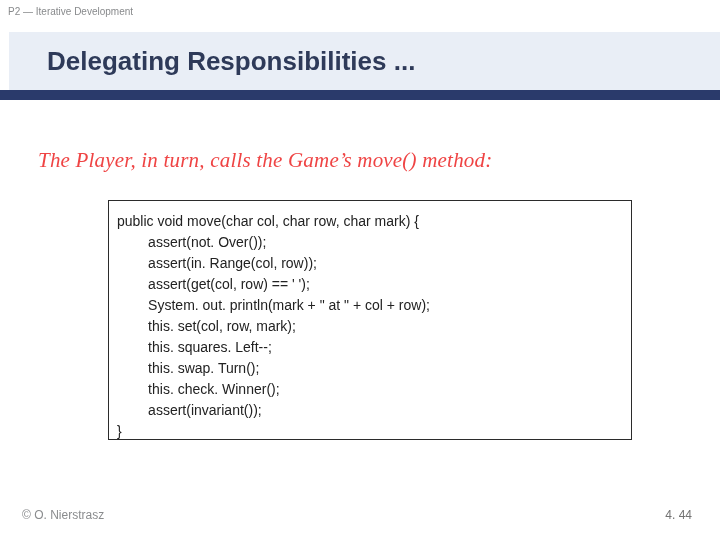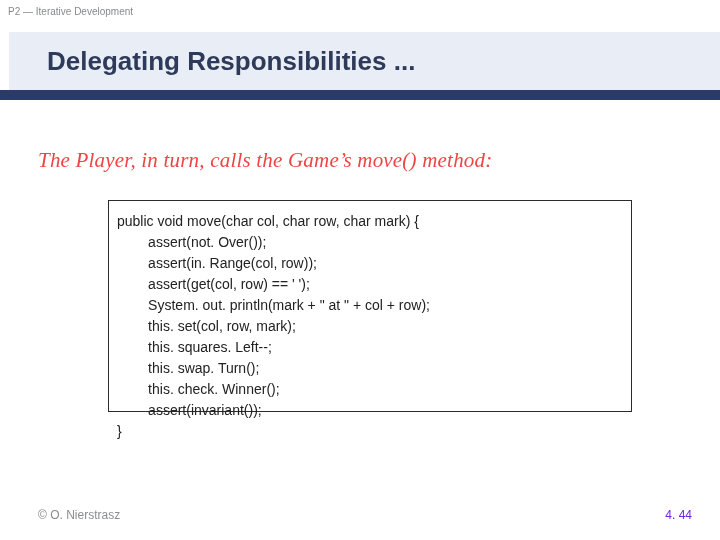--- a/index.html
+++ b/index.html
@@ -51,46 +51,46 @@
     font-style: italic;
     font-family: "Times New Roman", Times, serif;
     color: #ef4444;
     letter-spacing: 0.2px;
   }
   .code-box {
     position: absolute;
     top: 200px;
     left: 108px;
     width: 524px;
-    height: 212px;
+    height: 240px;
     border: 1px solid #2b2b2b;
     background: #ffffff;
     padding: 10px 4px 4px 8px;
   }
   .code-box pre {
     margin: 0;
     font-family: Arial, Helvetica, sans-serif;
     font-size: 14px;
     line-height: 1.5;
     color: #222;
     white-space: pre;
   }
   .footer-left {
     position: absolute;
     bottom: 18px;
-    left: 38px;
+    left: 22px;
     font-size: 12px;
     color: #8a8c8e;
   }
   .footer-right {
     position: absolute;
     bottom: 18px;
     right: 28px;
     font-size: 12px;
-    color: #6d28d9;
+    color: #737373;
   }
 </style>
 </head>
 <body>
 
 <div class="header-label">P2 — Iterative Development</div>
 
 <div class="title-band">
   <div class="title-text">Delegating Responsibilities ...</div>
 </div>

